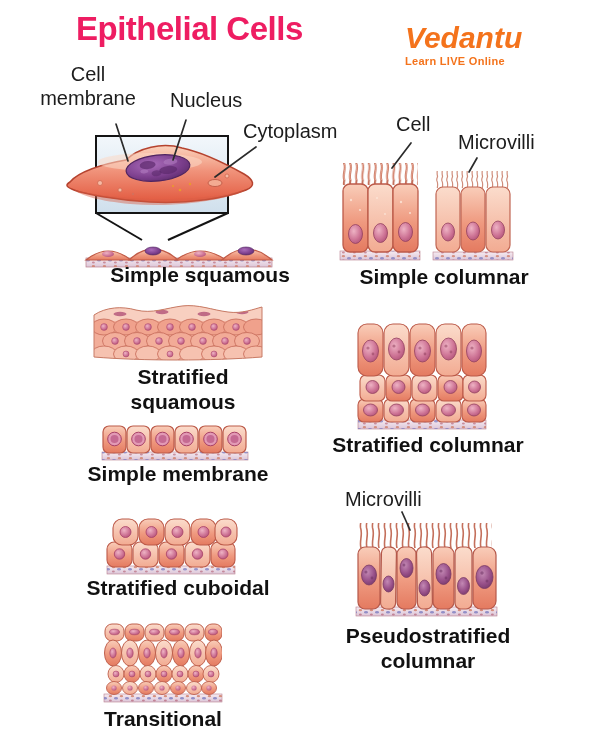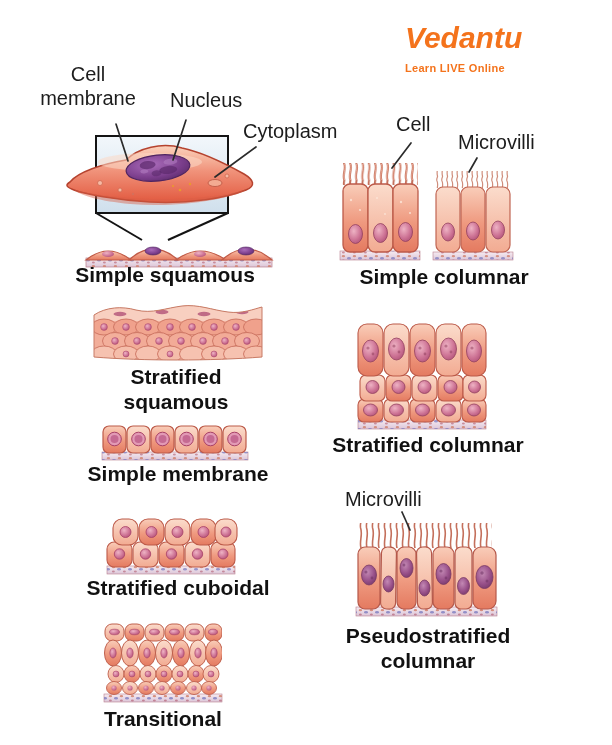--- a/index.html
+++ b/index.html
@@ -4,21 +4,21 @@
 <style>
   html,body{margin:0;padding:0;background:#fff;}
   .canvas{position:relative;width:612px;height:745px;background:#ffffff;overflow:hidden;
           font-family:"Liberation Sans",sans-serif;}
   svg.fig{position:absolute;z-index:1;pointer-events:none;}
   #annotation-lines{position:absolute;left:0;top:0;z-index:3;pointer-events:none;}
   .page-title{position:absolute;left:76px;top:10px;font-size:33px;font-weight:bold;
               letter-spacing:-0.5px;color:#EE1D62;z-index:4;}
   .logo{position:absolute;left:405px;top:22px;width:155px;text-align:left;z-index:4;}
   .logo-word{font-size:30px;font-weight:bold;font-style:italic;color:#F4731C;line-height:32px;}
-  .logo-tag{font-size:11px;font-weight:bold;color:#F4731C;letter-spacing:0.3px;margin-top:8px;}
+  .logo-tag{font-size:11px;font-weight:bold;color:#F4731C;letter-spacing:0.3px;margin-top:1px;}
   .anat-label{position:absolute;font-size:20px;color:#1c1c1c;z-index:4;line-height:24px;}
   .cat-label{position:absolute;font-size:21px;font-weight:bold;color:#111;text-align:center;
              z-index:4;line-height:25px;}
 </style>
 </head>
 <body>
 
 <div class="canvas">
 
   <svg width="0" height="0" style="position:absolute" aria-hidden="true">
@@ -72,20 +72,21 @@
       </pattern>
       <pattern id="pVilli" width="5" height="18" patternUnits="userSpaceOnUse">
         <path d="M2.5,18 C1,13 4,9 2,5 C1,2.5 3,1 2.5,0" fill="none" stroke="#cf8d7b" stroke-width="1.2" stroke-linecap="round"></path>
       </pattern>
       <pattern id="pStereo" width="6" height="28" patternUnits="userSpaceOnUse">
         <path d="M3,28 C1,21 5,15 2.6,8 C1.8,4 3.4,1.5 3,0" fill="none" stroke="#c4705c" stroke-width="1.6" stroke-linecap="round"></path>
       </pattern>
     </defs>
   </svg>
 
+  <div class="page-title">Epithelial Cells</div>
   <div class="logo">
     <div class="logo-word">Vedantu</div>
     <div class="logo-tag">Learn LIVE Online</div>
   </div>
 
   <svg class="fig" style="left:30px;top:120px" width="290" height="160" viewBox="0 0 290 160">
     <rect x="66" y="16" width="132" height="77" fill="url(#gFrame)" stroke="#141414" stroke-width="2"></rect>
     <line x1="66" y1="93" x2="112" y2="120" stroke="#141414" stroke-width="2"></line>
     <line x1="198" y1="93" x2="138" y2="120" stroke="#141414" stroke-width="2"></line>
 
@@ -442,22 +443,22 @@
     </g>
   </svg>
 
   <div class="anat-label" style="left:28px;top:62px;width:120px;text-align:center">Cell membrane</div>
   <div class="anat-label" style="left:170px;top:88px">Nucleus</div>
   <div class="anat-label" style="left:243px;top:119px">Cytoplasm</div>
   <div class="anat-label" style="left:396px;top:112px">Cell</div>
   <div class="anat-label" style="left:458px;top:130px">Microvilli</div>
   <div class="anat-label" style="left:345px;top:487px">Microvilli</div>
 
-  <div class="cat-label" style="left:65px;top:262px;width:200px">Simple squamous</div>
+  <div class="cat-label" style="left:100px;top:262px;width:200px">Simple squamous</div>
   <div class="cat-label" style="left:344px;top:264px;width:200px">Simple columnar</div>
-  <div class="cat-label" style="left:76px;top:364px;width:200px">Stratified squamous</div>
+  <div class="cat-label" style="left:83px;top:364px;width:200px">Stratified squamous</div>
   <div class="cat-label" style="left:328px;top:432px;width:200px">Stratified columnar</div>
   <div class="cat-label" style="left:78px;top:461px;width:200px">Simple membrane</div>
   <div class="cat-label" style="left:78px;top:575px;width:200px">Stratified cuboidal</div>
   <div class="cat-label" style="left:333px;top:623px;width:190px">Pseudostratified columnar</div>
   <div class="cat-label" style="left:63px;top:706px;width:200px">Transitional</div>
 
 </div>
 
 </body></html>

